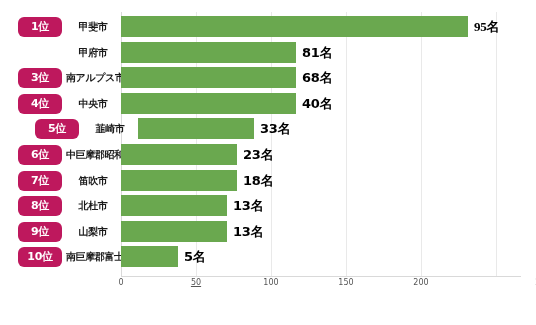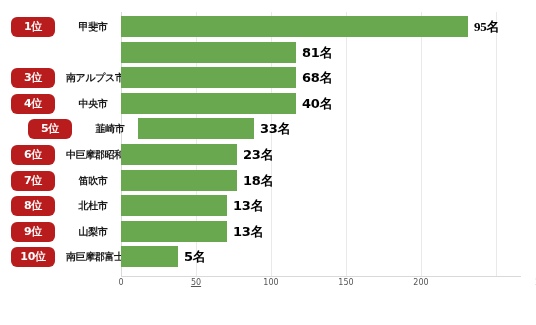--- a/index.html
+++ b/index.html
@@ -22,26 +22,26 @@
   }
   
   .row{
     position:absolute;
     left:0;
     height:26px;
     width:536px;
   }
   .badge{
     position:absolute;
-    left:11px;
+    left:18px;
     top:3px;
     width:44px;
     height:20px;
     border-radius:6px;
-    background:#b91c1c;
+    background:#be185d;
     color:#ffffff;
     font-size:11px;
     line-height:20px;
     text-align:center;
     font-weight:bold;
     letter-spacing:-0.3px;
     box-sizing:border-box;
   }
   .muni{
     position:absolute;
@@ -107,20 +107,21 @@
       <div class="grid-line" style="left: 496px; height: 264px;"></div>
     </div>
   <div id="rows">
       <div class="row" style="top: 14px;">
         <div class="badge">1位</div>
         <div class="muni">甲斐市</div>
         <div class="bar" style="width: 347px; background: rgb(106, 168, 79);"></div>
         <div class="val" style="left: 474px; font-family: Liberation Serif, serif;">95名</div>
       </div>
       <div class="row" style="top: 39.6px;">
+        <div class="muni">甲府市</div>
         <div class="bar" style="width: 175px; background: rgb(106, 168, 79);"></div>
         <div class="val" style="left: 302px;">81名</div>
       </div>
       <div class="row" style="top: 65.2px;">
         <div class="badge">3位</div>
         <div class="muni">南アルプス市</div>
         <div class="bar" style="width: 175px; background: rgb(106, 168, 79);"></div>
         <div class="val" style="left: 302px;">68名</div>
       </div>
       <div class="row" style="top: 90.8px;">

